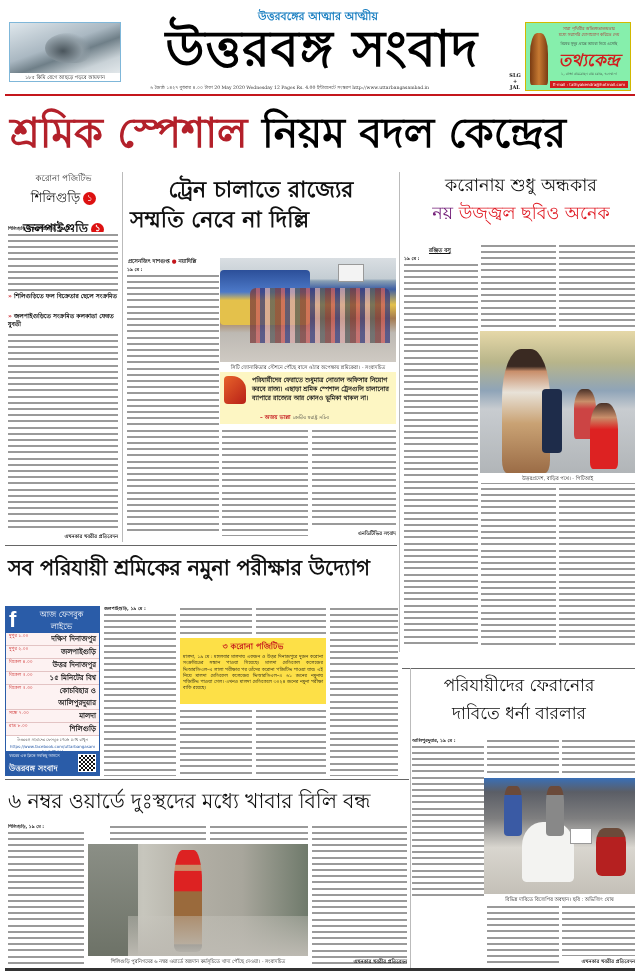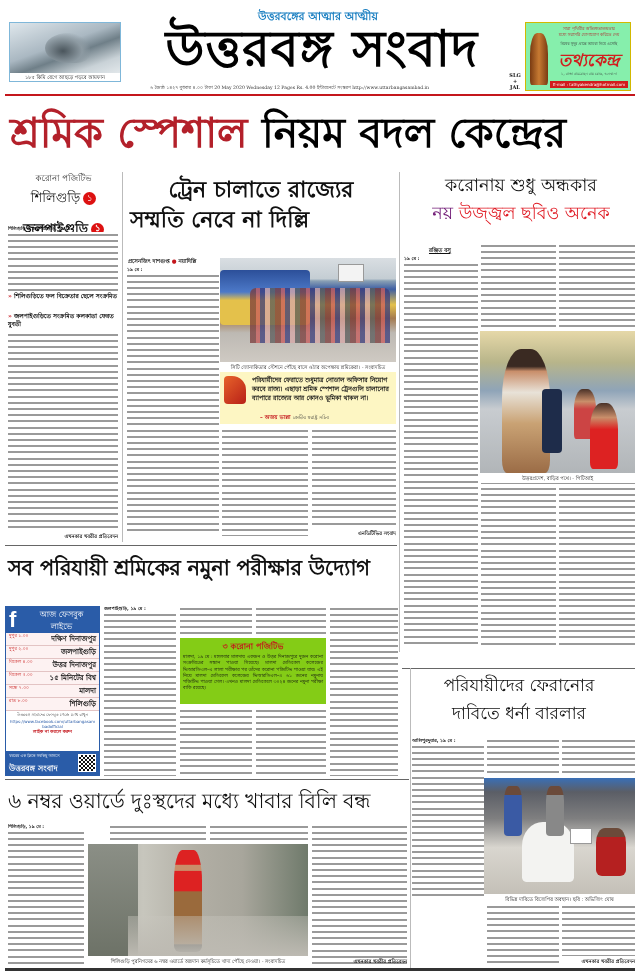--- a/index.html
+++ b/index.html
@@ -148,20 +148,24 @@
       </div>
     <div class="fb-row">
         <span class="t">বিকেল ৪.০০</span>
         <span class="p">উত্তর দিনাজপুর</span>
       </div>
     <div class="fb-row">
         <span class="t">বিকেল ৫.০০</span>
         <span class="p">১৫ মিনিটের বিশ্ব</span>
       </div>
     <div class="fb-row">
+        <span class="t">বিকেল ৫.৩০</span>
+        <span class="p" style="text-align:right;width:56px">কোচবিহার ও আলিপুরদুয়ার</span>
+      </div>
+    <div class="fb-row">
         <span class="t">সন্ধে ৭.০০</span>
         <span class="p">মালদা</span>
       </div>
     <div class="fb-row">
         <span class="t">রাত ৮.০০</span>
         <span class="p">শিলিগুড়ি</span>
       </div>
   </div>
   <div style="font-size:4px;text-align:center;color:#333;margin-top:1px">উত্তরবঙ্গ সংবাদের ফেসবুক পেজে চোখ রাখুন</div>
   <div style="font-size:4px;text-align:center;color:#2a5ca8;word-break:break-all;padding:0 3px">https://www.facebook.com/uttarbangasambadofficial</div>
@@ -177,21 +181,21 @@
 <div class="abs body-text" style="left:180px;top:606px;width:72px;height:30px">
     <span class="filler"></span>
   </div>
 <div class="abs body-text" style="left:256px;top:606px;width:70px;height:30px">
     <span class="filler"></span>
   </div>
 <div class="abs body-text" style="left:330px;top:606px;width:68px;height:170px">
     <span class="filler"></span>
   </div>
 
-<div class="abs" style="left:180px;top:638px;width:146px;height:66px;background:#84cc16">
+<div class="abs" style="left:180px;top:638px;width:146px;height:66px;background:#fde047">
   <div style="text-align:center;font-size:8px;font-weight:bold;color:#c4161c;margin-top:2px">৩ করোনা পজিটিভ</div>
   <div style="font-size:4.6px;line-height:6.3px;padding:1px 3px;color:#111;text-align:justify">মালদা, ১৯ মে : মঙ্গলবার মালদায় একজন ও উত্তর দিনাজপুরে দুজন করোনা সংক্রমিতের সন্ধান পাওয়া গিয়েছে। মালদা মেডিকেল কলেজের ভিআরডিএল-এ লালা পরীক্ষার পর তাঁদের করোনা পজিটিভ পাওয়া যায়। এই নিয়ে মালদা মেডিকেল কলেজের ভিআরডিএল-এ ৬১ জনের নমুনায় পজিটিভ পাওয়া গেল। এখনও মালদা মেডিকেলে ৩০২৪ জনের নমুনা পরীক্ষা বাকি রয়েছে।</div>
 </div>
 <div class="abs body-text" style="left:180px;top:708px;width:72px;height:68px">
     <span class="filler"></span>
   </div>
 <div class="abs body-text" style="left:256px;top:708px;width:70px;height:68px">
     <span class="filler"></span>
   </div>
 

